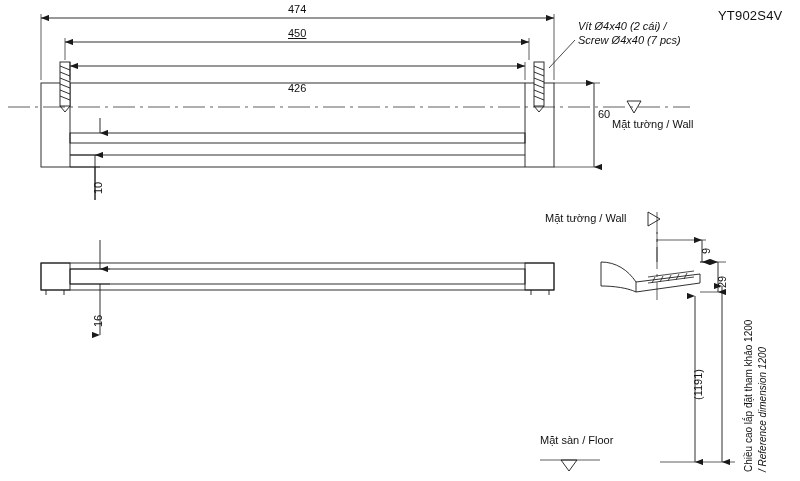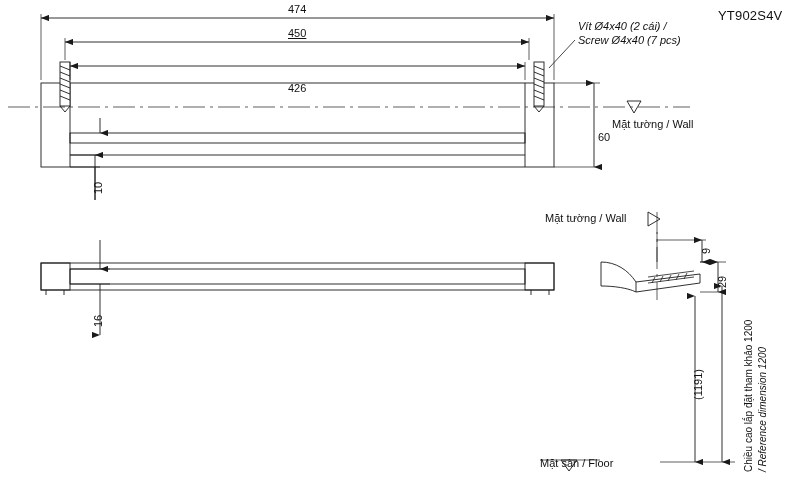--- a/index.html
+++ b/index.html
@@ -147,29 +147,29 @@
 
   <div class="lbl code" style="left:718px;top:10px;">YT902S4V</div>
 
   <div class="lbl" style="left:288px;top:3px;">474</div>
   <div class="lbl" style="left:288px;top:27px;text-decoration:underline;">450</div>
   <div class="lbl" style="left:288px;top:40px;margin-top:42px;">426</div>
 
   <div class="lbl" style="left:578px;top:20px;font-style:italic;">Vít Ø4x40 (2 cái) /</div>
   <div class="lbl it" style="left:578px;top:34px;">Screw Ø4x40 (7 pcs)</div>
 
-  <div class="lbl" style="left:598px;top:131px;">60</div>
+  <div class="lbl" style="left:598px;top:108px;">60</div>
   <div class="lbl" style="left:612px;top:118px;">Mặt tường / Wall</div>
 
   <div class="lbl rot90" style="left:92px;top:194px;">10</div>
   <div class="lbl rot90" style="left:92px;top:327px;">16</div>
 
   <div class="lbl" style="left:545px;top:212px;">Mặt tường / Wall</div>
   <div class="lbl rot90" style="left:700px;top:254px;">9</div>
   <div class="lbl rot90" style="left:716px;top:288px;">29</div>
 
   <div class="lbl rot90" style="left:692px;top:400px;">(1191)</div>
 
   <div class="lbl rot90 small" style="left:743px;top:472px;">Chiều cao lắp đặt tham khảo 1200</div>
   <div class="lbl rot90 small it" style="left:757px;top:472px;">/ Reference dimension 1200</div>
 
-  <div class="lbl" style="left:540px;top:457px;">Mặt sàn / Floor</div>
+  <div class="lbl" style="left:540px;top:434px;">Mặt sàn / Floor</div>
 </div>
 
 </body></html>

